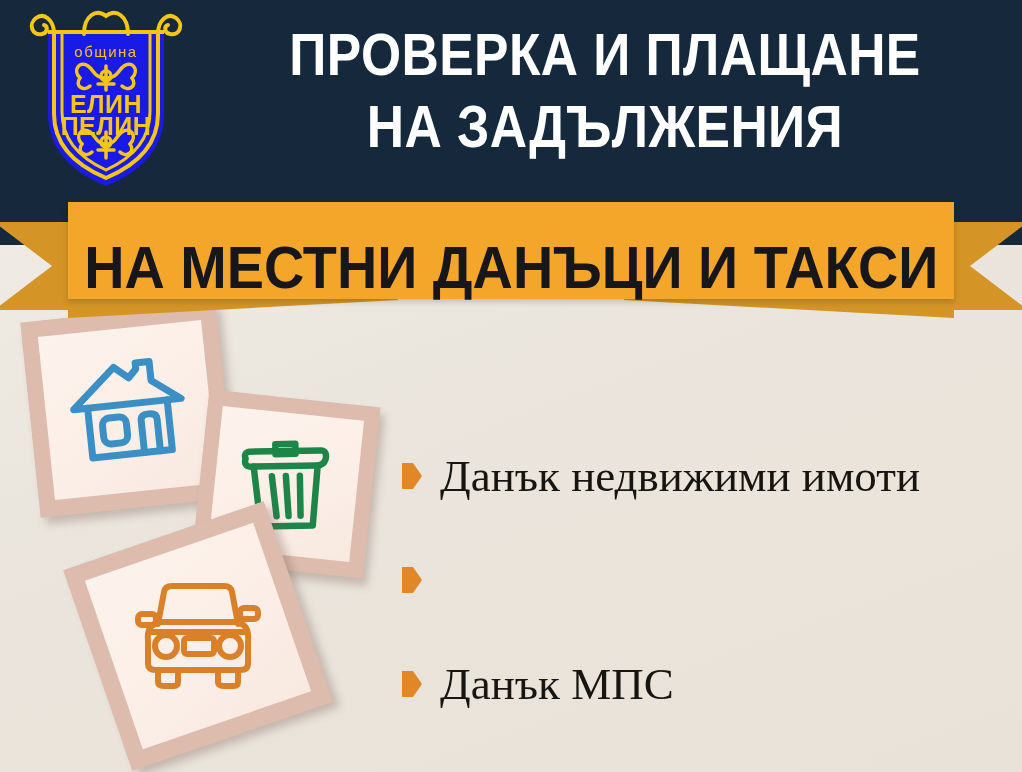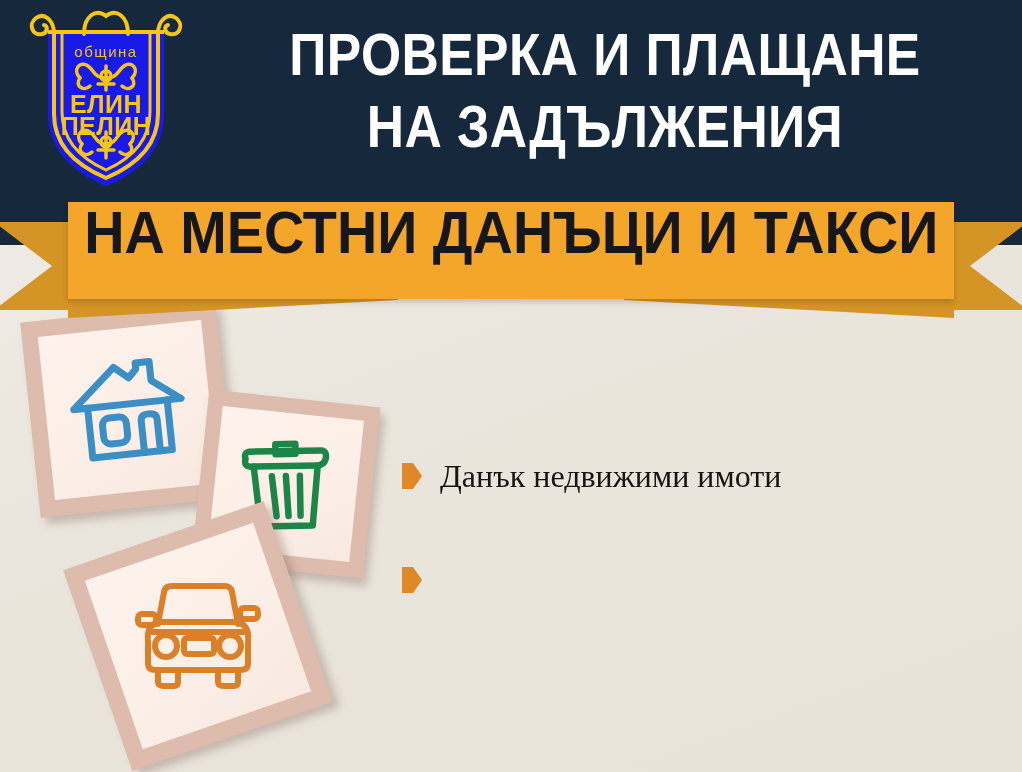--- a/index.html
+++ b/index.html
@@ -99,21 +99,21 @@
     clip-path: polygon(0 0, 330px 0, 330px 22px, 0 4px);
   }
   .ribbon-main {
     position: absolute;
     left: 68px;
     top: 4px;
     width: 886px;
     height: 97px;
     background: #f4a62a;
     display: flex;
-    align-items: flex-start;
+    align-items: flex-end;
     justify-content: center;
     box-shadow: 0 3px 6px rgba(0,0,0,0.18);
   }
   .ribbon-text {
     color: #17161a;
     font-weight: bold;
     font-size: 60px;
     line-height: 62px;
     letter-spacing: 0px;
     transform: scaleX(0.93);
@@ -195,21 +195,21 @@
   .bullet {
     flex: 0 0 auto;
     width: 20px;
     height: 26px;
     margin-right: 18px;
     background: #e08727;
     clip-path: polygon(0 0, 11px 0, 20px 13px, 11px 26px, 0 26px);
   }
   .tax-label {
     font-family: "Liberation Serif", "DejaVu Serif", serif;
-    font-size: 32px;
+    font-size: 45px;
     line-height: 50px;
     color: #16150f;
     white-space: nowrap;
   }
 </style>
 </head>
 <body>
 
 <div id="poster">
 
@@ -464,15 +464,19 @@
   </div>
 
   <div class="taxlist">
     <div class="tax-item">
       <span class="bullet"></span>
       <span class="tax-label">Данък недвижими имоти</span>
     </div>
     <div class="tax-item">
       <span class="bullet"></span>
     </div>
+    <div class="tax-item">
+      <span class="bullet"></span>
+      <span class="tax-label">Данък МПС</span>
+    </div>
   </div>
 
 </div>
 
 </body></html>

